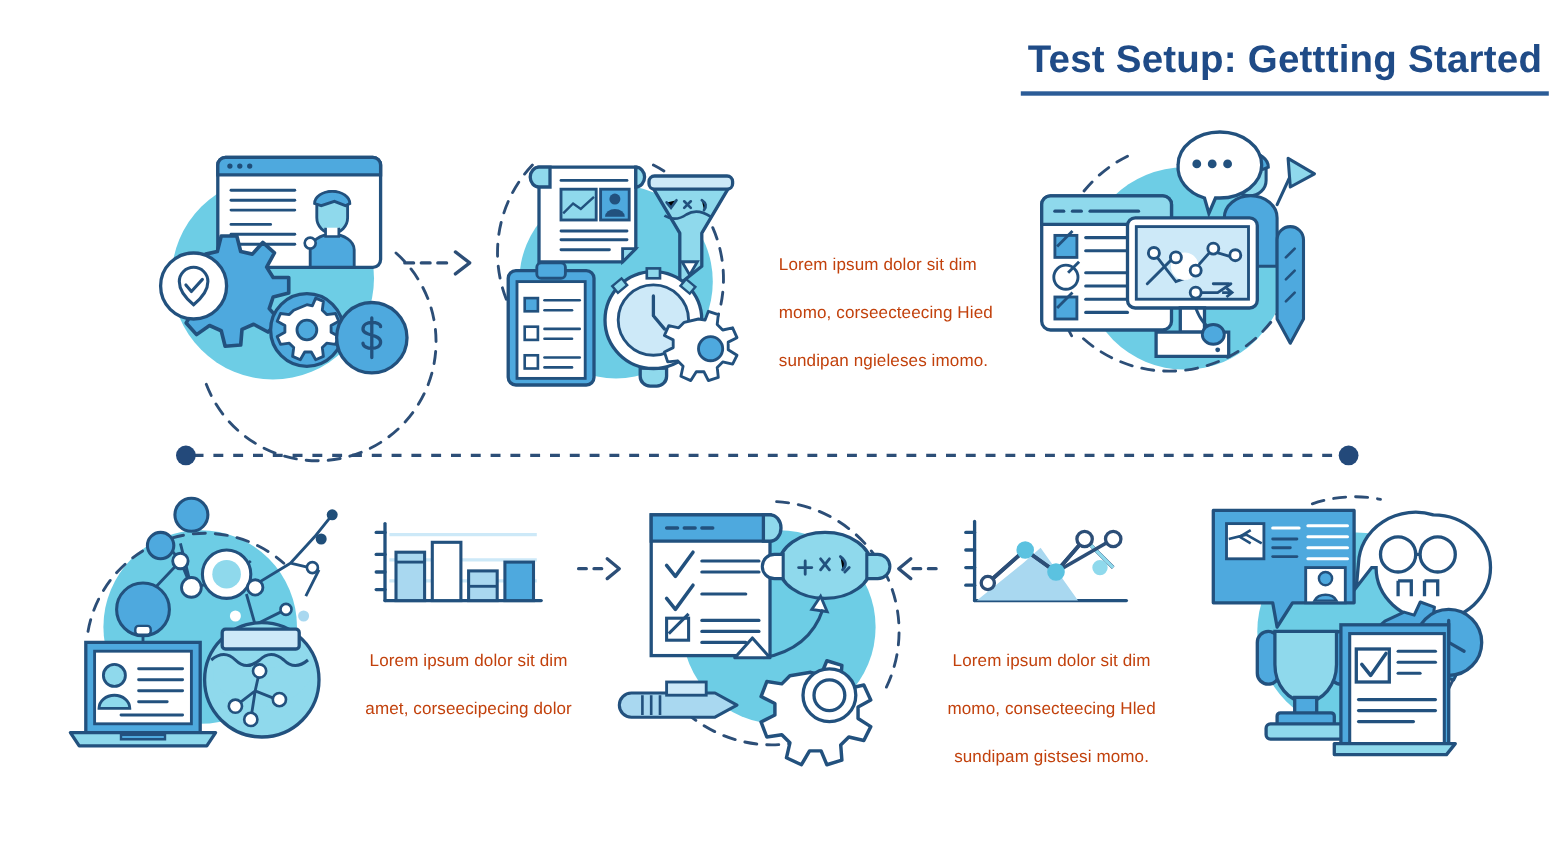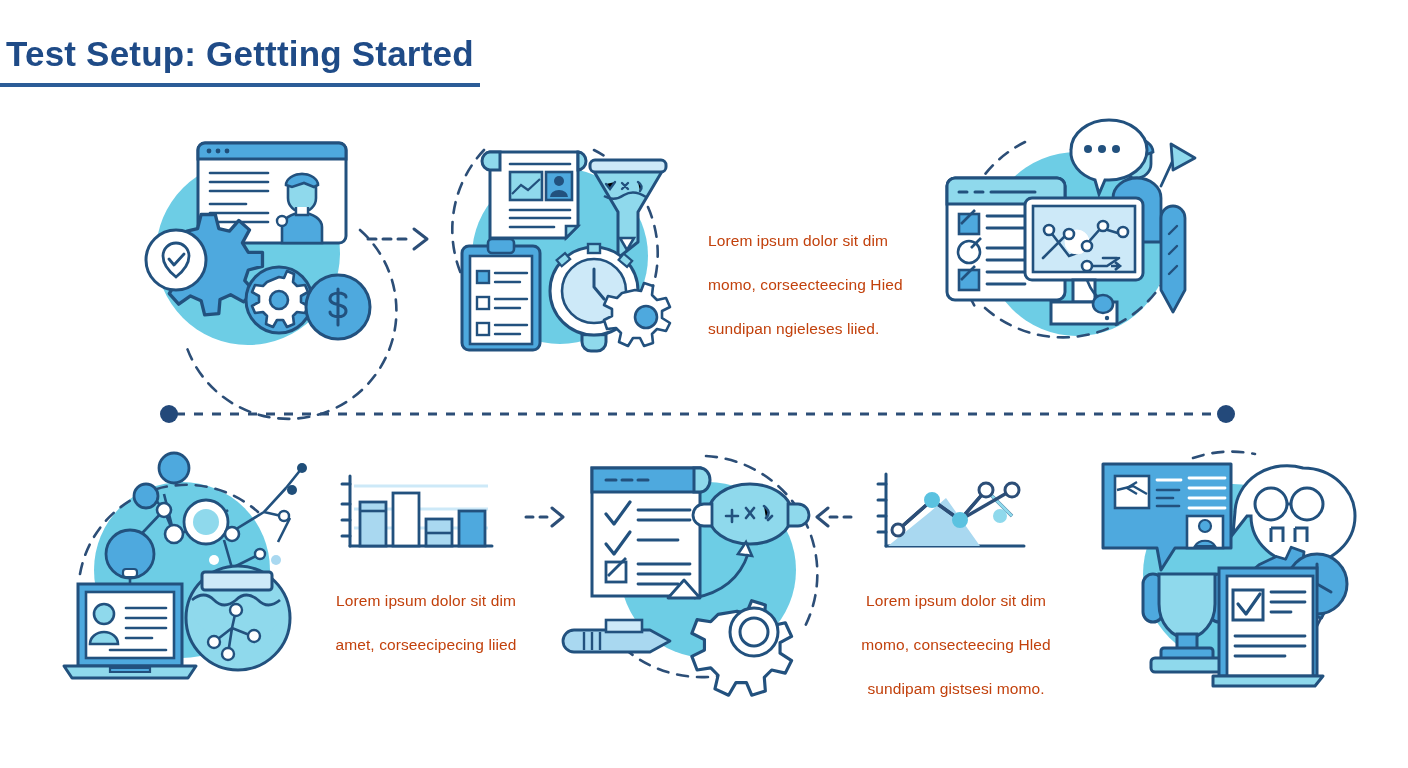--- a/index.html
+++ b/index.html
@@ -8,21 +8,21 @@
     background:#ffffff;
     font-family:"Liberation Sans", sans-serif;
     overflow:hidden;
     position:relative;
   }
   .stage{position:absolute;inset:0;}
 
   
   .title-wrap{
     position:absolute;left:0;top:34px;width:1408px;
-    text-align:left;
+    text-align:right;
   }
   .title{
     display:inline-block;
     font-size:35px;
     font-weight:bold;
     letter-spacing:.2px;
     color:#1F4B87;
     font-family:"Liberation Sans", sans-serif;
     padding:0 6px 9px 6px;
     border-bottom:4px solid #2B5C97;
@@ -184,21 +184,21 @@
       <g>
         <path d="M203 162 l6 1 3 -8 9 3 -1 9 5 5 9 -2 4 9 -8 4 0 7 8 5 -4 8 -9 -2 -5 5 1 9 -9 3 -4 -8 -7 0 -5 8 -9 -4 2 -9 -5 -5 -9 1 -3 -9 8 -4 0 -7 -8 -4 4 -9 9 2 5 -5z" fill="#ffffff" stroke="#22517E" stroke-width="2.6" stroke-linejoin="round"></path>
         <circle cx="214" cy="189" r="11" fill="#4EA9DE" stroke="#22517E" stroke-width="2.6"></circle>
       </g>
     </svg>
   </div>
 
   <div class="para" style="left:708px;top:208px;width:200px;">
     <div>Lorem ipsum dolor sit dim</div>
     <div>momo, corseecteecing Hied</div>
-    <div>sundipan ngieleses liied.</div>
+    <div>sundipan ngieleses imomo.</div>
   </div>
 
   <div class="abs" style="left:925px;top:112px;">
     <svg width="290" height="250" viewBox="0 0 290 250">
       <circle cx="152" cy="132" r="92" fill="#6DCDE5"></circle>
       <path d="M100 30 a118 118 0 0 0 -48 168" fill="none" stroke="#2C4E77" stroke-width="2.6" stroke-dasharray="11 9" stroke-linecap="round"></path>
       <path d="M60 196 a118 118 0 0 0 178 -26" fill="none" stroke="#2C4E77" stroke-width="2.6" stroke-dasharray="11 9" stroke-linecap="round"></path>
 
       <g>
         <path d="M196 40 a15 14 0 0 1 30 0 v12 a15 14 0 0 1 -30 0z" fill="#8FD9EC" stroke="#22517E" stroke-width="2.8"></path>
@@ -369,21 +369,21 @@
         <rect x="57" y="23" width="26" height="53" fill="#ffffff" stroke="#22517E" stroke-width="2.8"></rect>
         <rect x="90" y="49" width="26" height="27" fill="#A9D8F0" stroke="#22517E" stroke-width="2.8"></rect>
         <line x1="90" y1="63" x2="116" y2="63" stroke="#22517E" stroke-width="2.6"></line>
         <rect x="123" y="41" width="26" height="35" fill="#4EA9DE" stroke="#22517E" stroke-width="2.8"></rect>
       </g>
     </svg>
   </div>
 
   <div class="para" style="left:326px;top:568px;width:200px;text-align:center;">
     <div>Lorem ipsum dolor sit dim</div>
-    <div>amet, corseecipecing liied</div>
+    <div>amet, corseecipecing dolor</div>
   </div>
 
   <div class="abs" style="left:524px;top:502px;">
     <svg width="46" height="30" viewBox="0 0 46 30">
       <line x1="2" y1="15" x2="26" y2="15" stroke="#2C4E77" stroke-width="3" stroke-dasharray="7 7" stroke-linecap="round"></line>
       <path d="M28 6 l11 9 -11 9" fill="none" stroke="#2C4E77" stroke-width="3" stroke-linecap="round" stroke-linejoin="round"></path>
     </svg>
   </div>
 
   <div class="abs" style="left:560px;top:442px;">

